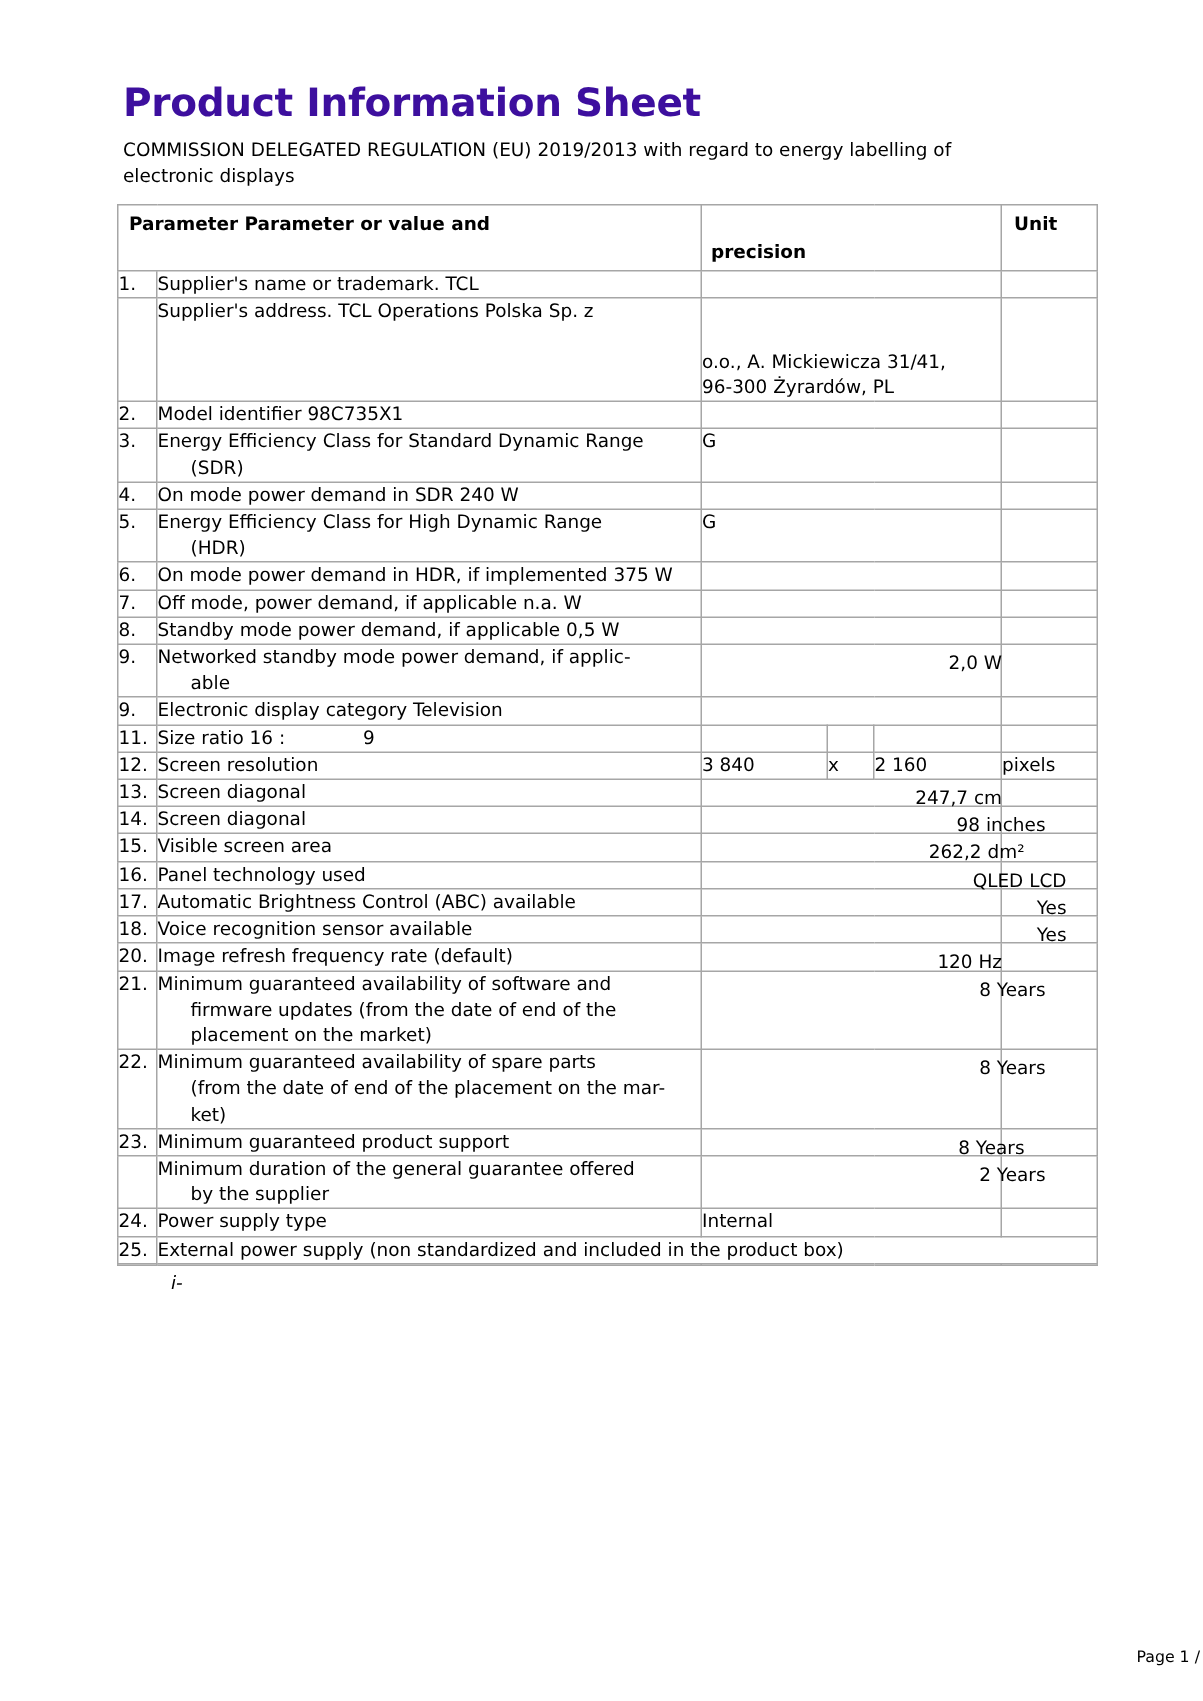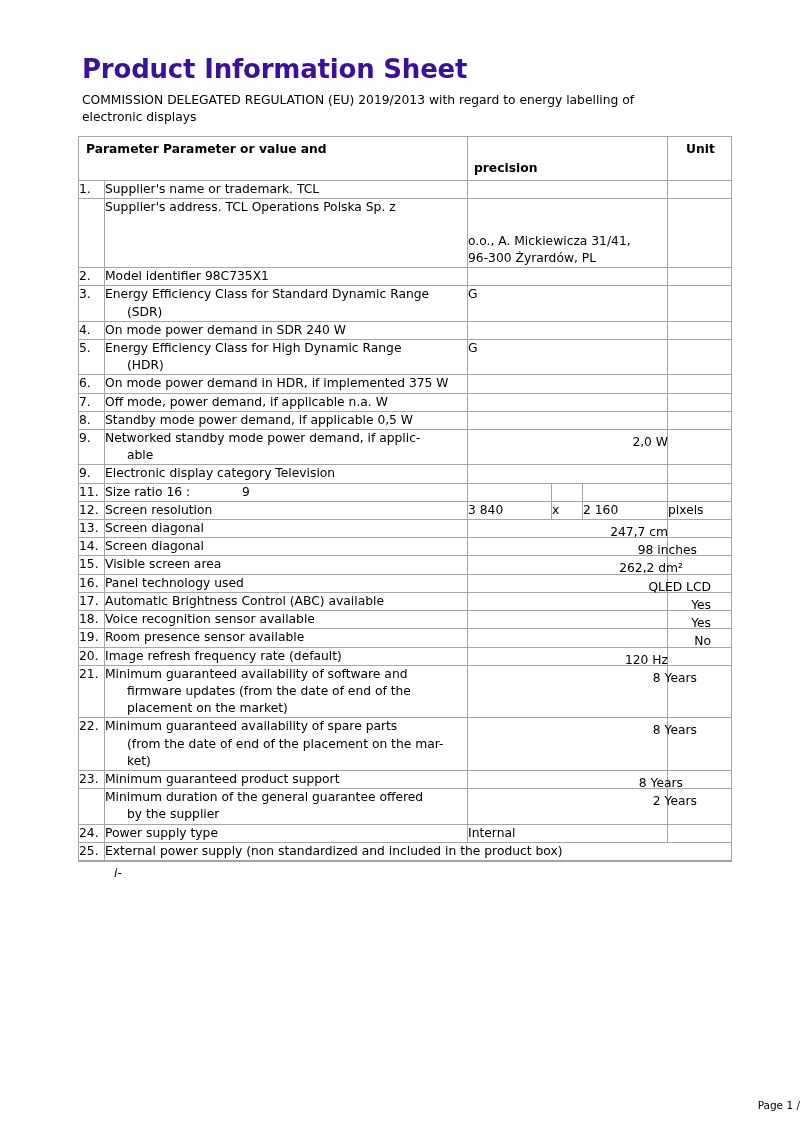--- a/index.html
+++ b/index.html
@@ -111,21 +111,21 @@
   .float-val.cross2 { right: -44px; }
   .float-val.cross3 { right: -16px; }
 
   .thead-row td { border-bottom: 1.4px solid #2b2b2b; }
 
   .hdr-param  { height: 43px; position: relative; }
   .hdr-param .t1 { position:absolute; left:7px; top:5px; font-weight:bold; }
   .hdr-prec   { height: 43px; position: relative; }
   .hdr-prec .t2 { position:absolute; left:6px; top:24px; font-weight:bold; }
   .hdr-unit   { position: relative; }
-  .hdr-unit .t3 { position:absolute; left:18px; top:5px; font-weight:bold; }
+  .hdr-unit .t3 { position:absolute; left:8px; top:5px; font-weight:bold; }
 
   .heavy-top td { border-top: 1.5px solid #2b2b2b; }
   .heavy-bot td { border-bottom: 1.5px solid #2b2b2b; }
 
   .italic { font-style: italic; }
 
   .pagefoot {
     position: absolute;
     left: 0;
     top: 1053px;
@@ -328,28 +328,20 @@
 
       <tr>
         <td class="num">18.</td>
         <td class="cell">Voice recognition sensor available</td>
         <td colspan="3" class="val-right overflow-right">
           <span class="float-val cross2">Yes</span>
         </td>
         <td class="cell"></td>
       </tr>
 
-      <tr>
-        <td class="num">19.</td>
-        <td class="cell">Room presence sensor available</td>
-        <td colspan="3" class="val-right overflow-right">
-          <span class="float-val cross2">No</span>
-        </td>
-        <td class="cell"></td>
-      </tr>
 
       <tr>
         <td class="num">20.</td>
         <td class="cell">Image refresh frequency rate (default)</td>
         <td colspan="3" class="val-right overflow-right">
           <span class="float-val">120 Hz</span>
         </td>
         <td class="cell"></td>
       </tr>
 

